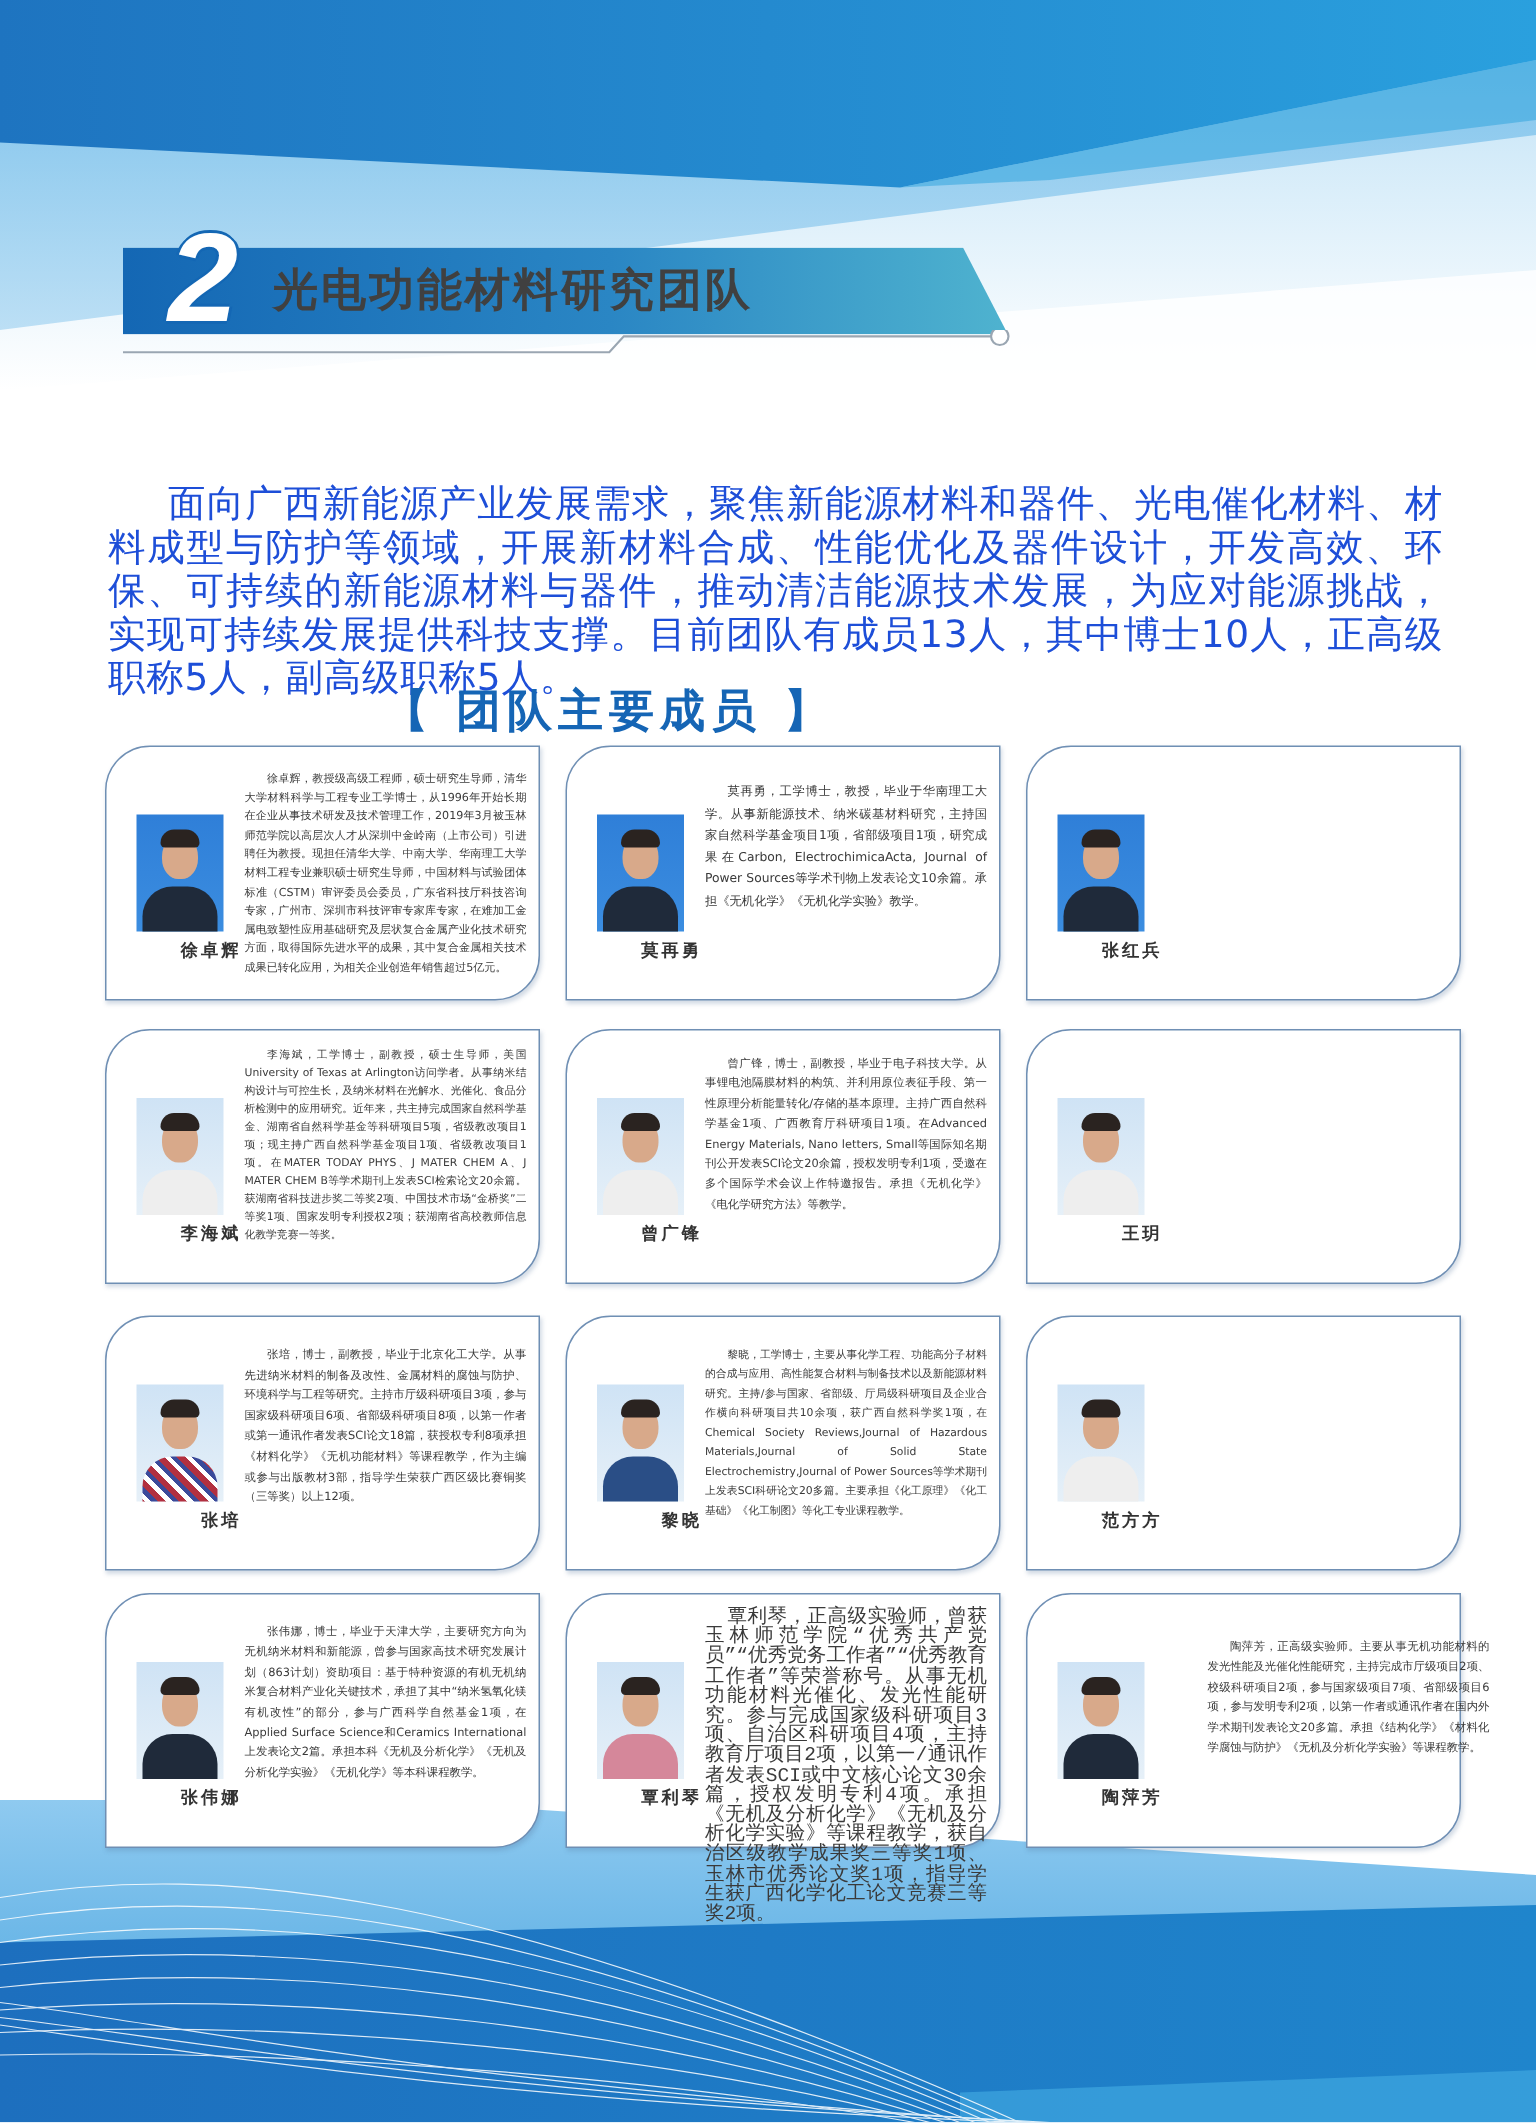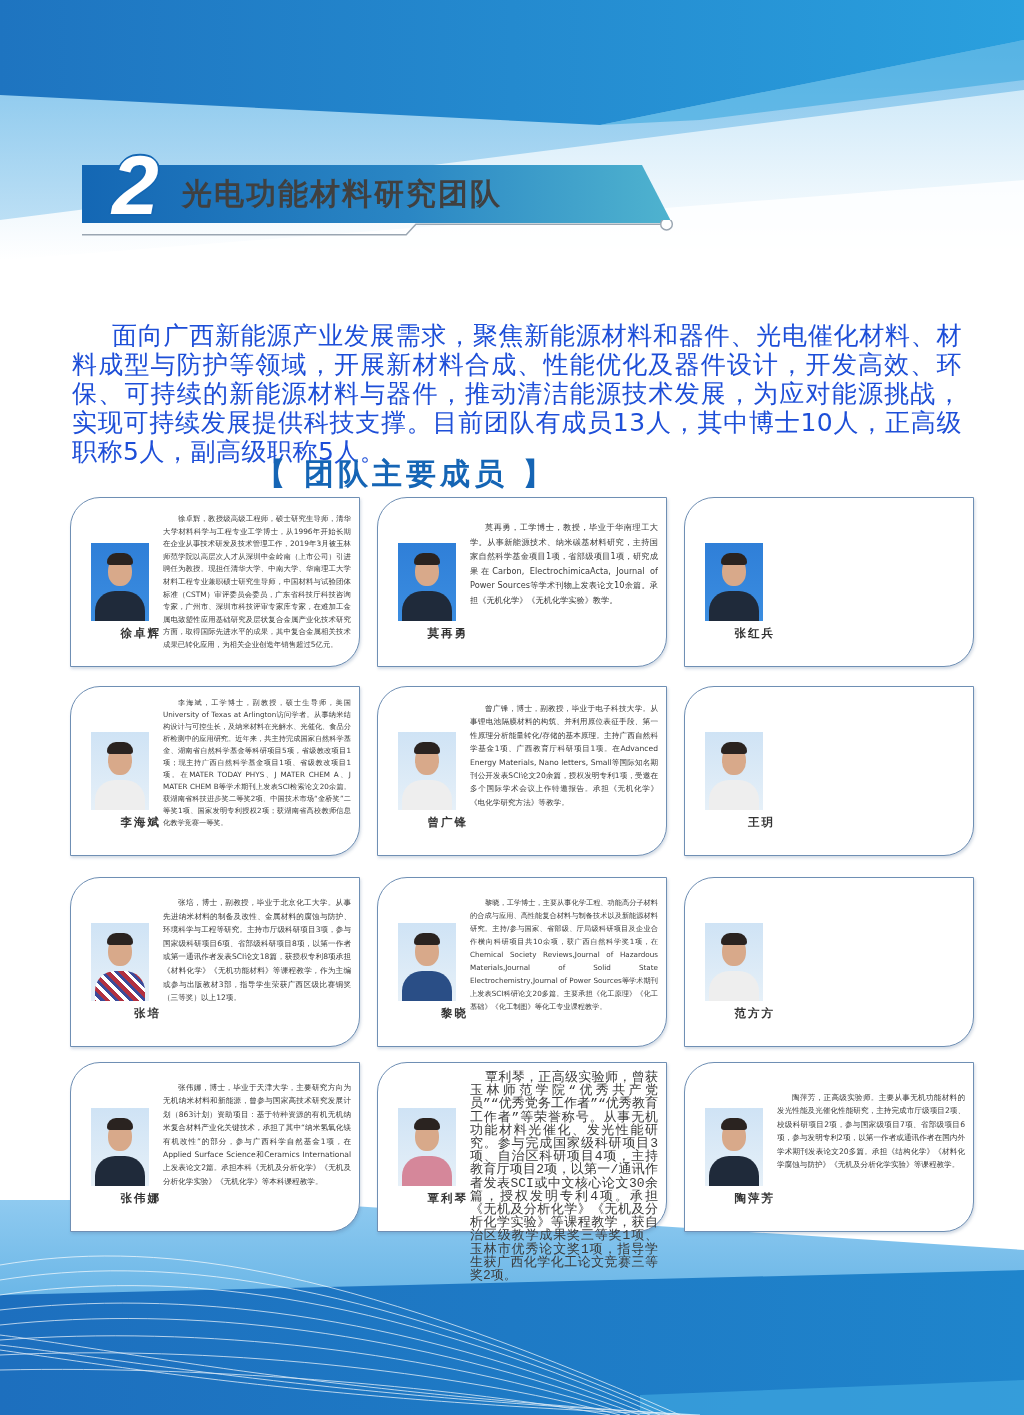--- a/index.html
+++ b/index.html
@@ -265,14 +265,14 @@
   <div class="name">覃利琴</div>
   <p class="bio" style="top:8px; font-size:13px; line-height:13.2px;font-family:Liberation Mono, monospace;">覃利琴，正高级实验师，曾获玉林师范学院“优秀共产党员”“优秀党务工作者”“优秀教育工作者”等荣誉称号。从事无机功能材料光催化、发光性能研究。参与完成国家级科研项目3项、自治区科研项目4项，主持教育厅项目2项，以第一/通讯作者发表SCI或中文核心论文30余篇，授权发明专利4项。承担《无机及分析化学》《无机及分析化学实验》等课程教学，获自治区级教学成果奖三等奖1项、玉林市优秀论文奖1项，指导学生获广西化学化工论文竞赛三等奖2项。</p>
 </div>
 <div class="card" style="left:684px; top:1062px;">
   <div class="photo light">
     <div class="head"></div>
       <div class="hair"></div>
       <div class="body"></div>
   </div>
   <div class="name">陶萍芳</div>
-  <p class="bio" style="top:28px; font-size:7.6px; line-height:13.4px;">陶萍芳，正高级实验师。主要从事无机功能材料的发光性能及光催化性能研究，主持完成市厅级项目2项、校级科研项目2项，参与国家级项目7项、省部级项目6项，参与发明专利2项，以第一作者或通讯作者在国内外学术期刊发表论文20多篇。承担《结构化学》《材料化学腐蚀与防护》《无机及分析化学实验》等课程教学。</p>
+  <p class="bio" style="top:28px; font-size:7.6px; line-height:13.4px;margin-left:28px;">陶萍芳，正高级实验师。主要从事无机功能材料的发光性能及光催化性能研究，主持完成市厅级项目2项、校级科研项目2项，参与国家级项目7项、省部级项目6项，参与发明专利2项，以第一作者或通讯作者在国内外学术期刊发表论文20多篇。承担《结构化学》《材料化学腐蚀与防护》《无机及分析化学实验》等课程教学。</p>
 </div>
 
 </body></html>

